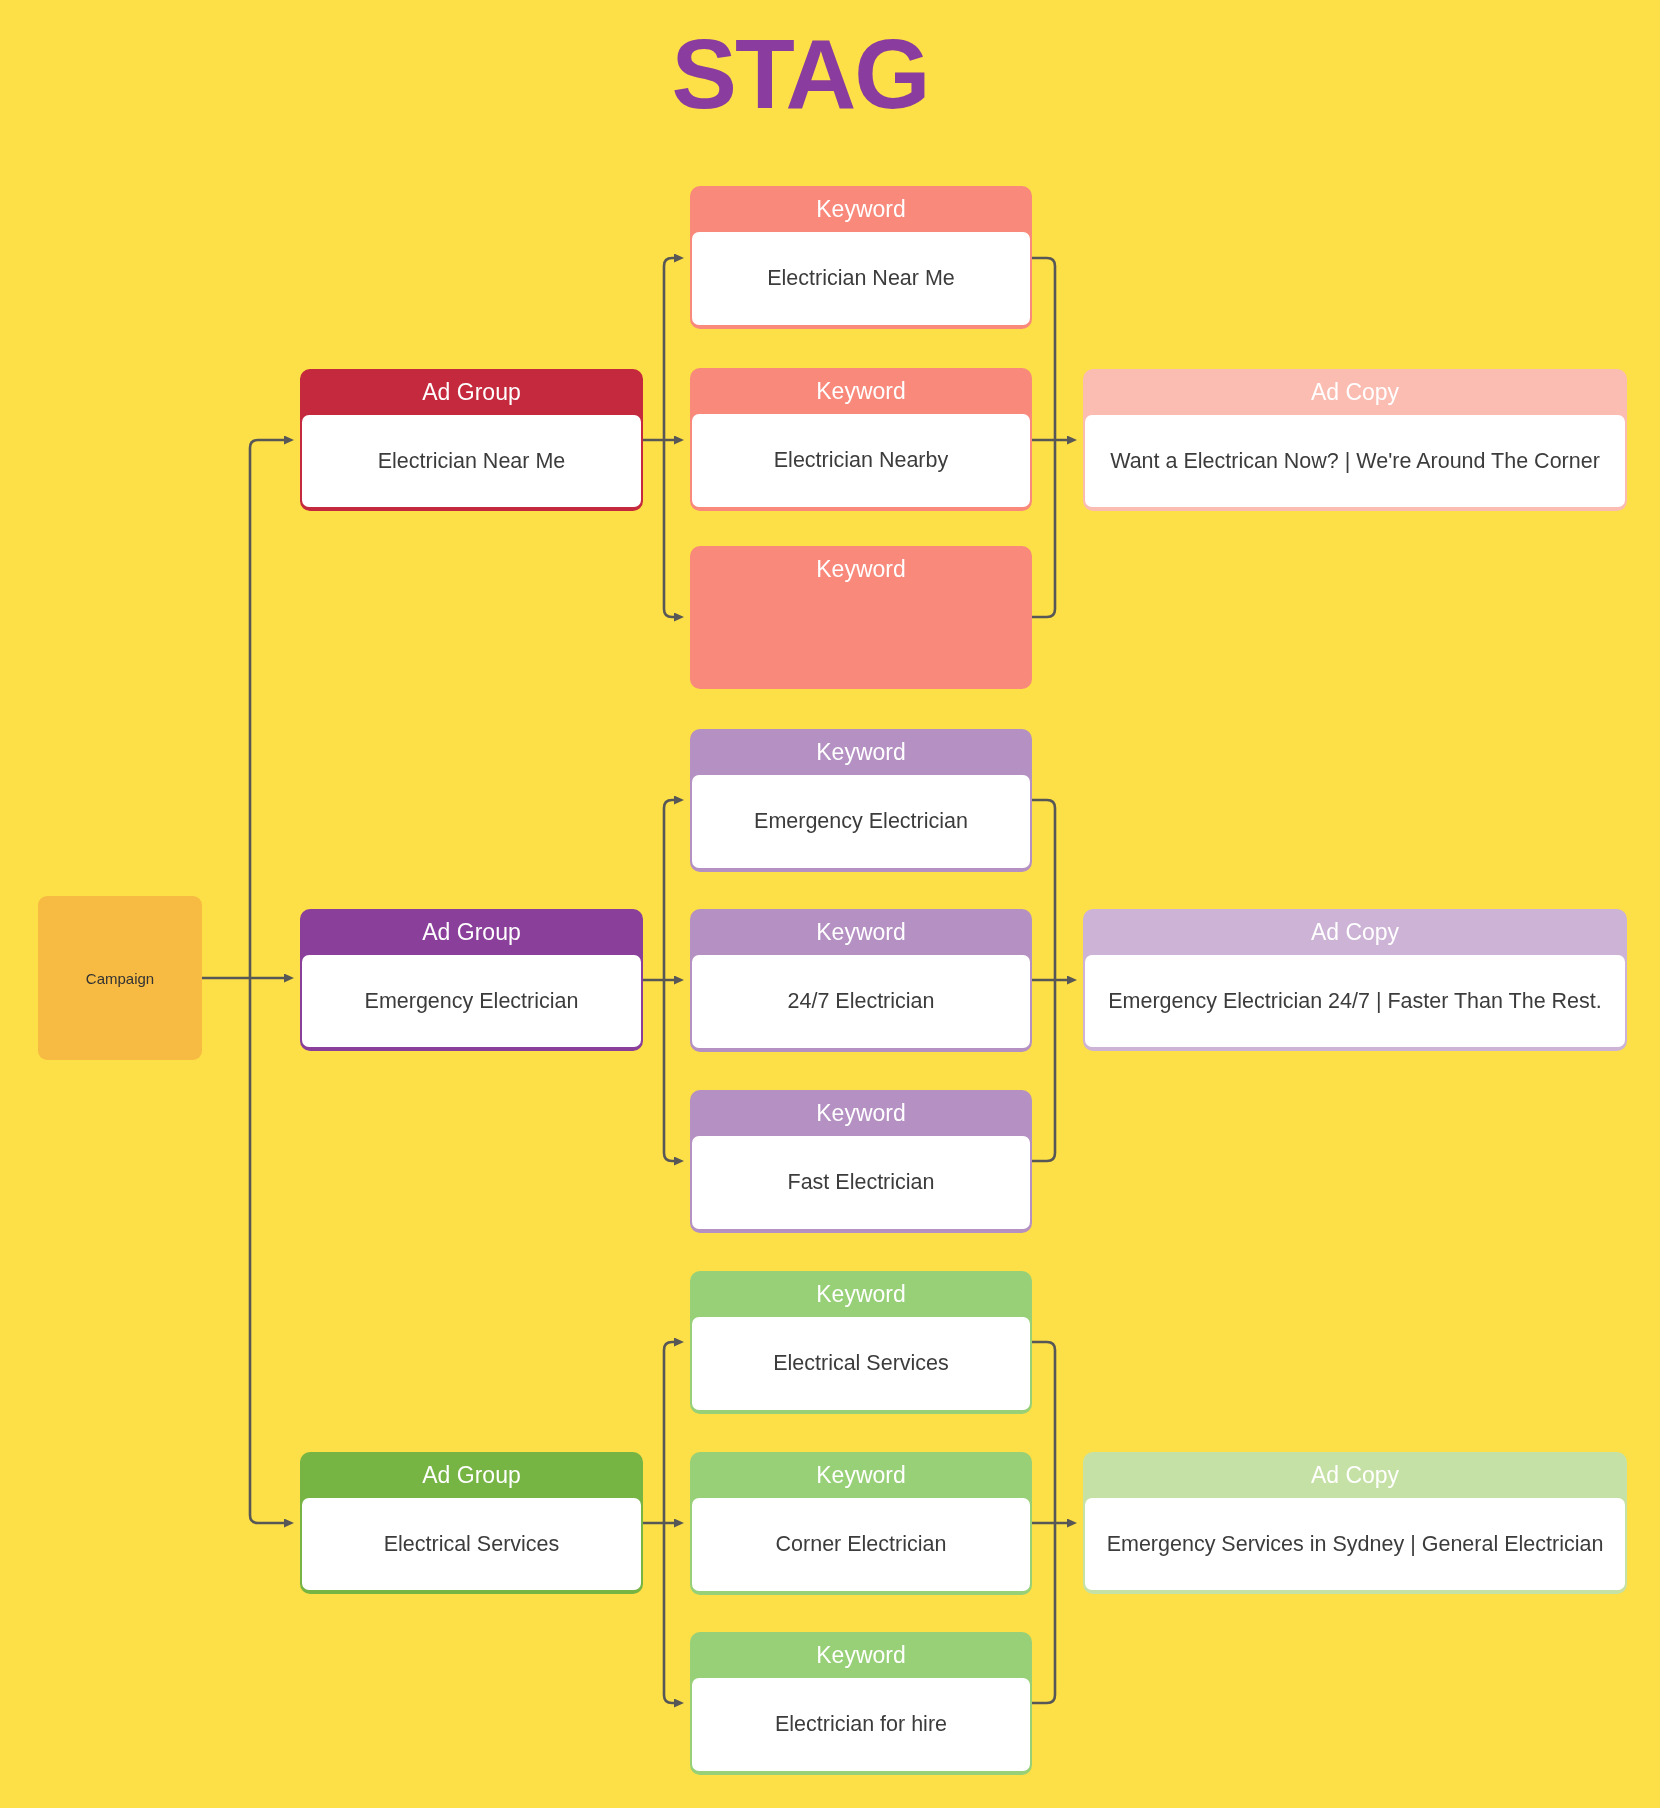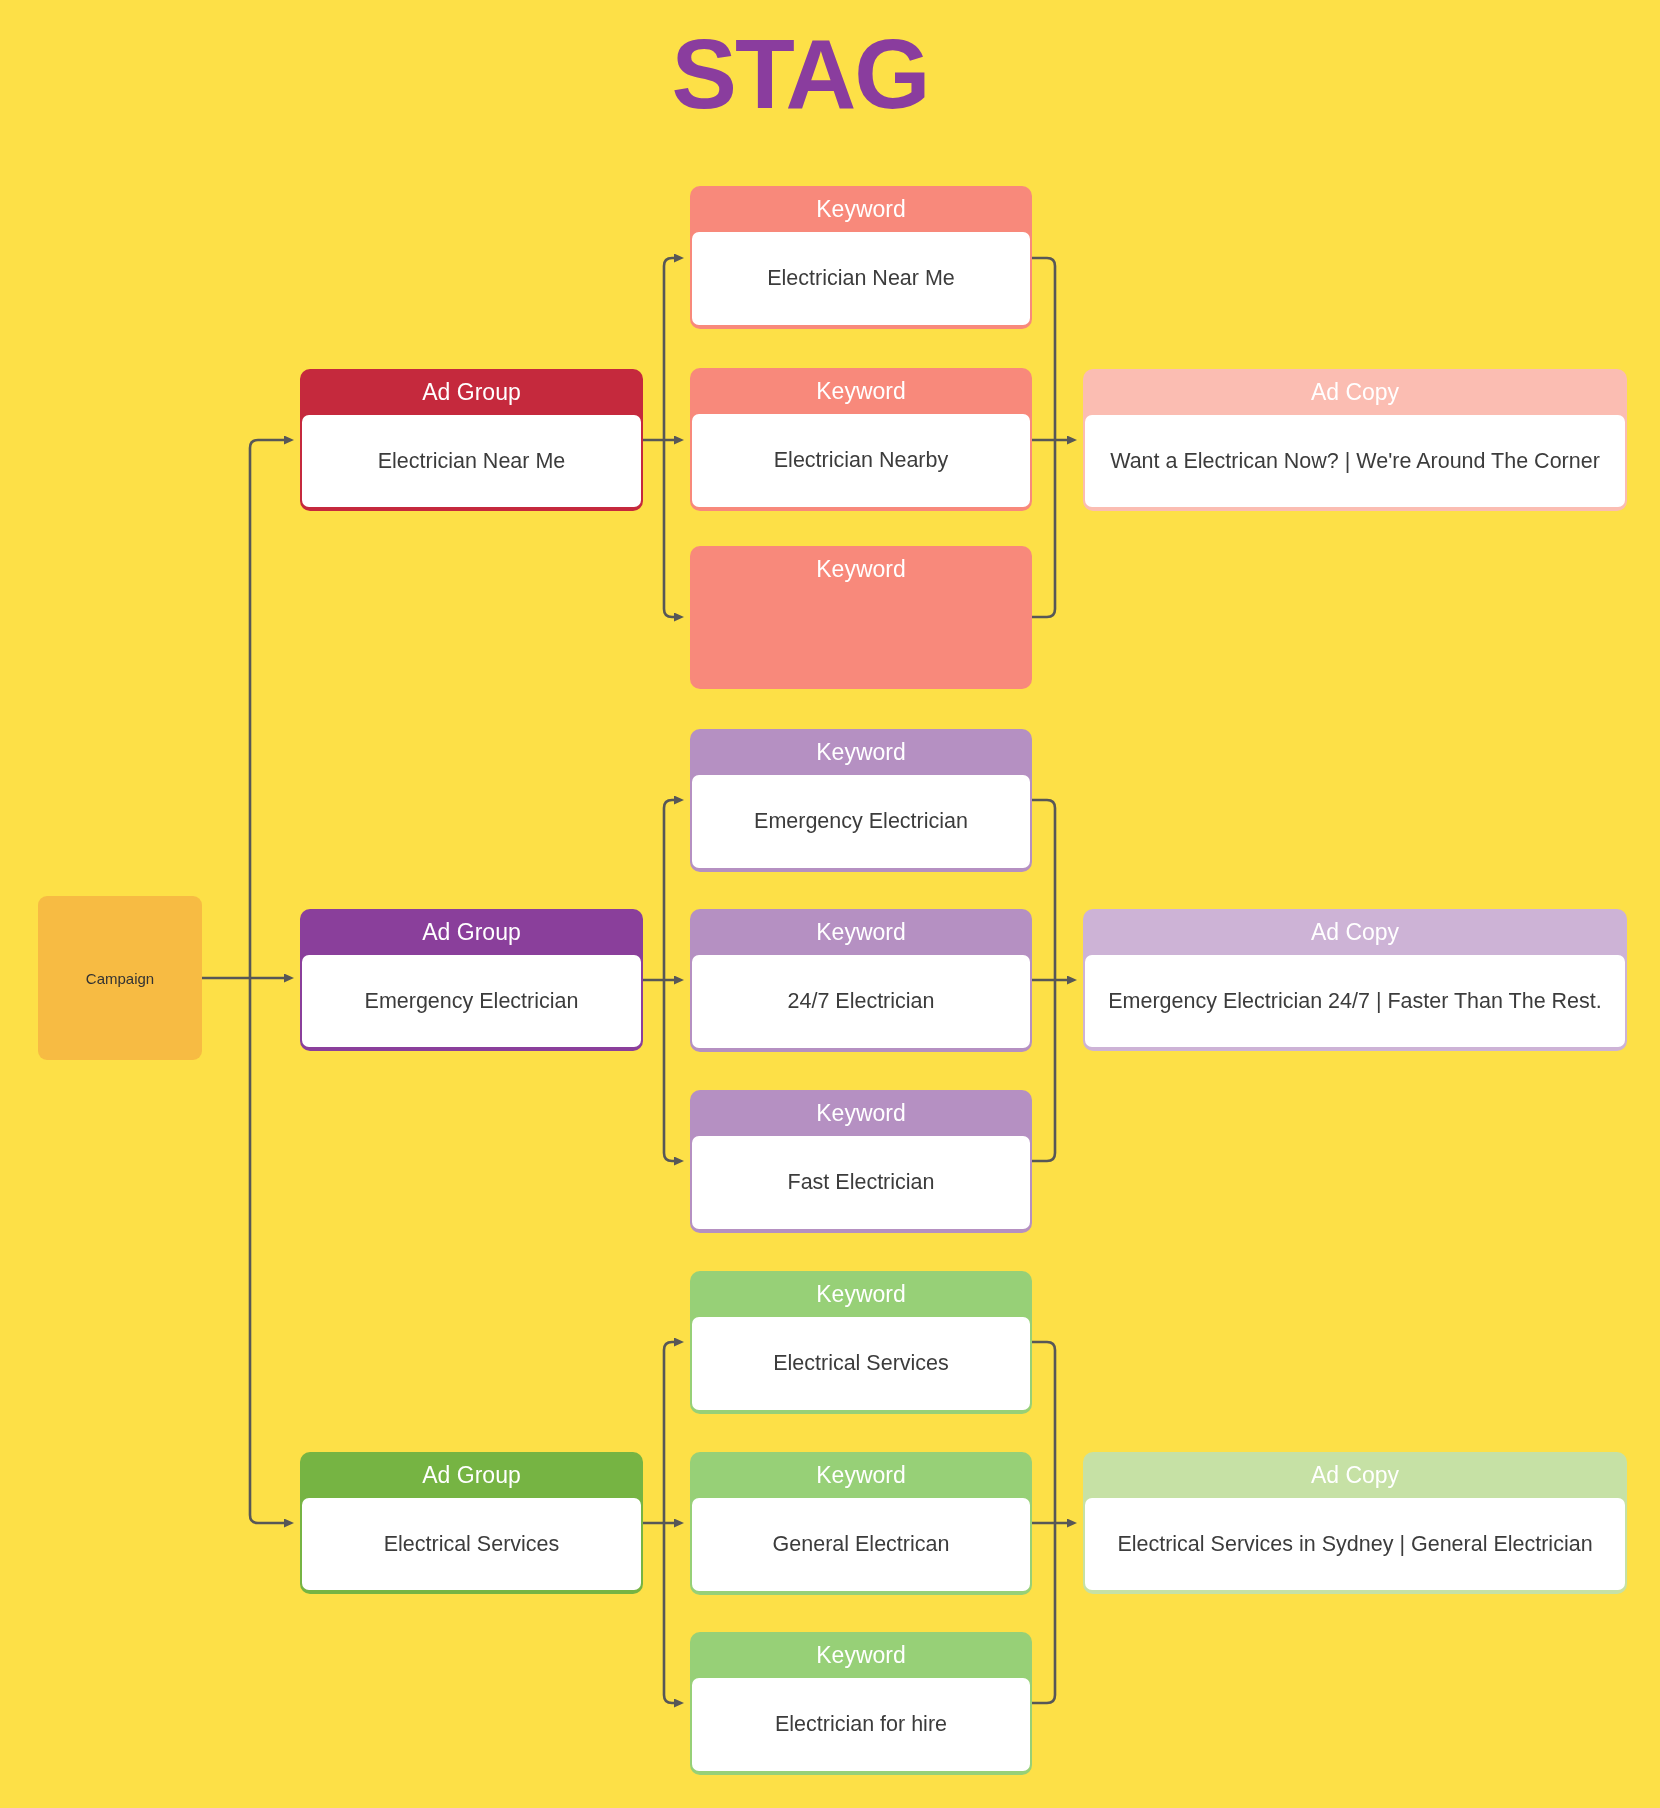--- a/index.html
+++ b/index.html
@@ -150,24 +150,24 @@
   <div class="node ag3 col-ag" style="top:1452px;">
     <div class="hdr">Ad Group</div>
     <div class="bd">Electrical Services</div>
   </div>
   <div class="node kw3 col-kw" style="top:1271px;">
     <div class="hdr">Keyword</div>
     <div class="bd">Electrical Services</div>
   </div>
   <div class="node kw3 col-kw" style="top:1452px;">
     <div class="hdr">Keyword</div>
-    <div class="bd">General Electrican</div>
+    <div class="bd">Corner Electrician</div>
   </div>
   <div class="node kw3 col-kw" style="top:1632px;">
     <div class="hdr">Keyword</div>
     <div class="bd">Electrician for hire</div>
   </div>
   <div class="node ac3 col-ac" style="top:1452px;">
     <div class="hdr">Ad Copy</div>
-    <div class="bd">Electrical Services in Sydney | General Electrician</div>
+    <div class="bd">Emergency Services in Sydney | General Electrician</div>
   </div>
 
 </div>
 
 </body></html>

